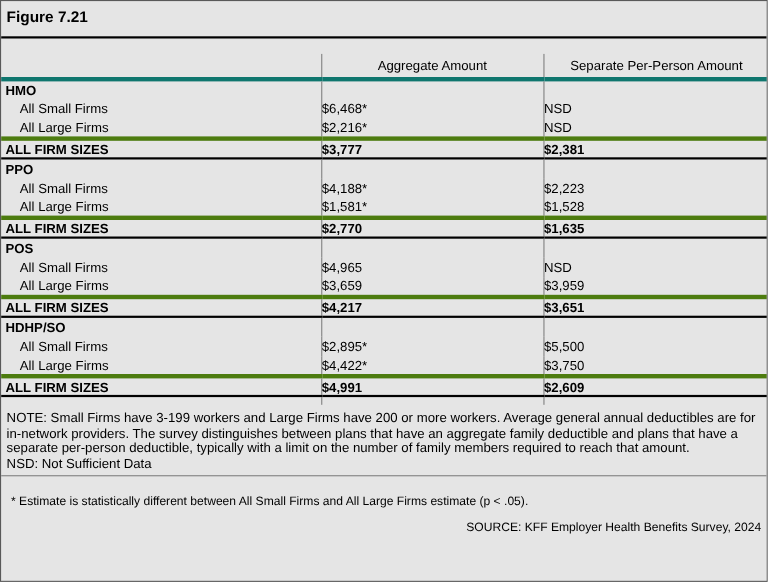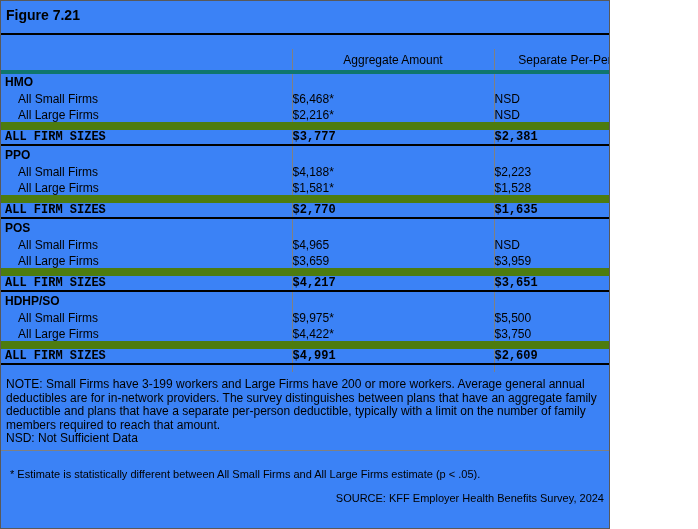--- a/index.html
+++ b/index.html
@@ -1,23 +1,23 @@
 <!DOCTYPE html>
 <html><head>
 <meta charset="utf-8">
 <style>
   * { margin: 0; padding: 0; box-sizing: border-box; }
   html, body { background: #fff; }
   body { font-family: "Liberation Sans", sans-serif; color: #000; }
 
   .figure-container {
-    width: 610px;
+    width: 698px;
     height: 529px;
     border: 1px solid #595959;
-    background: #3b82f6;
+    background: #e5e5e5;
     overflow: hidden;
   }
 
   
   .title-block {
     padding: 6px 5px 0 5px;
     border-bottom: 2px solid #000;
   }
   .figure-label {
     font-size: 14px;
@@ -54,23 +54,22 @@
 
   tr.data-row td { height: 18px; }
   td.rowlabel { text-align: left; padding-left: 4px; }
   td.rowlabel.indent { padding-left: 17px; }
   td.val { text-align: left; }
 
   tr.section-row td { font-weight: bold; height: 18px; }
   tr.total-row td {
     font-weight: bold;
     height: 18px;
-    border-top: 8px solid #4d7c0f;
+    border-top: 4px solid #4d7c0f;
     border-bottom: 2px solid #000;
-    font-family: Liberation Mono, monospace;
   }
   tr.stub-row td { height: 8px; }
 
   
   .note-block {
     margin-top: 6px;
     padding: 0 5px;
     font-size: 12px;
     line-height: 13.5px;
   }
@@ -172,21 +171,21 @@
       <td class="div val">$3,651</td>
     </tr>
 
     <tr class="section-row">
       <td class="rowlabel">HDHP/SO</td>
       <td class="div"></td>
       <td class="div"></td>
     </tr>
     <tr class="data-row">
       <td class="rowlabel indent">All Small Firms</td>
-      <td class="div val">$9,975*</td>
+      <td class="div val">$2,895*</td>
       <td class="div val">$5,500</td>
     </tr>
     <tr class="data-row">
       <td class="rowlabel indent">All Large Firms</td>
       <td class="div val">$4,422*</td>
       <td class="div val">$3,750</td>
     </tr>
     <tr class="total-row">
       <td class="rowlabel">ALL FIRM SIZES</td>
       <td class="div val">$4,991</td>

